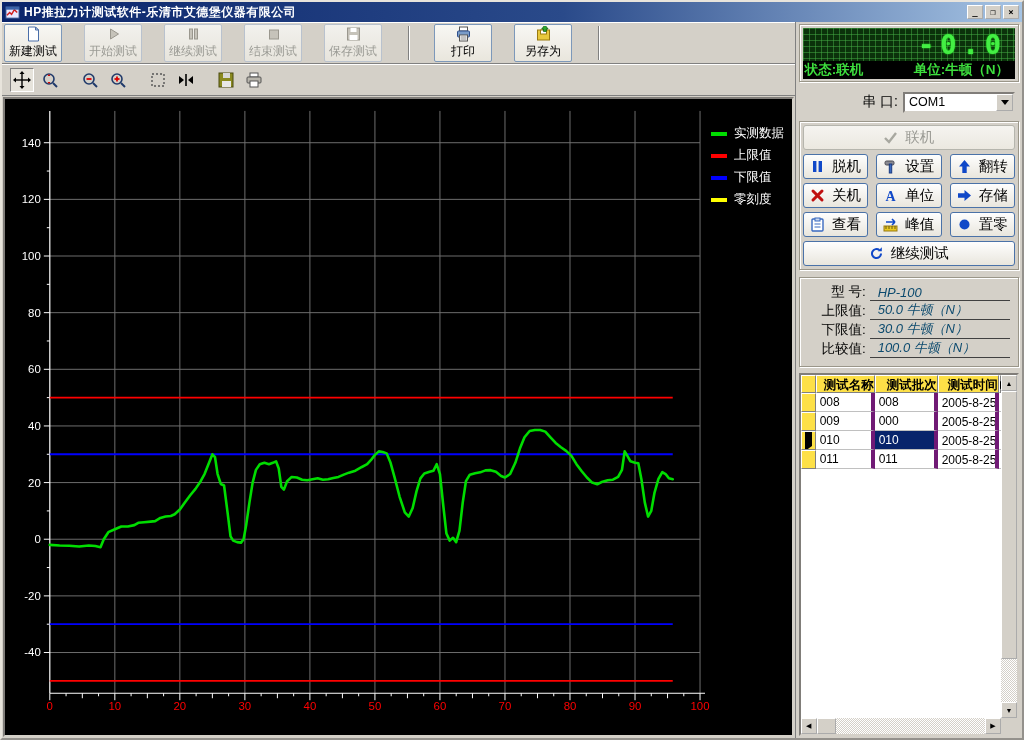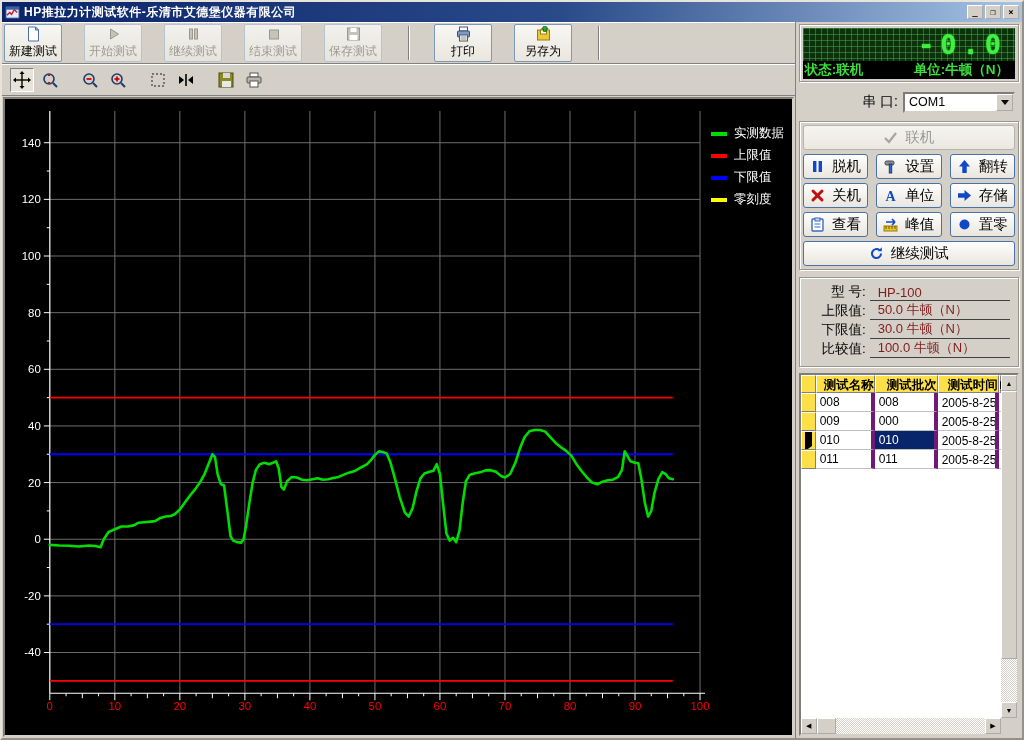--- a/index.html
+++ b/index.html
@@ -78,21 +78,21 @@
             background:linear-gradient(#fefefe,#e9e6dd); display:flex; align-items:center;
             justify-content:center; gap:7px; font-size:14.5px; color:#000; }
   .xp-btn svg { width:15px; height:15px; flex:0 0 15px; }
   .xp-btn.disabled { border-color:#b5b5ad; color:#9a9a94; background:linear-gradient(#f5f4f0,#ebe8e0); height:25px; }
   .ctrl-row { display:flex; gap:8px; }
   .ctrl-row .xp-btn { flex:1; }
 
   .params-group { margin-top:7px; padding:6px 8px 8px 4px; display:flex; flex-direction:column; gap:2px; }
   .param-row { display:flex; align-items:flex-end; height:17px; }
   .param-label { width:62px; text-align:right; font-size:13.5px; color:#000; margin-right:4px; }
-  .param-value { flex:1; border-bottom:1px solid #404040; font-size:13px; padding-left:8px; color:#7f1d1d; }
+  .param-value { flex:1; border-bottom:1px solid #404040; font-size:13px; padding-left:8px; color:#0c4a6e;font-style:italic; }
 
   .table-group { margin-top:6px; flex:1; border:2px inset #d4d0c8; background:#fff; position:relative; overflow:hidden; }
   .tbl { position:absolute; left:0; top:0; right:16px; bottom:16px; overflow:hidden; background:#fff; }
   .tbl-row { display:flex; height:19px; }
   .tbl-row.header { height:18px; }
   .cell { border-right:4px solid #701a75; border-bottom:1px solid #c0c0c0; overflow:hidden;
           white-space:nowrap; font-size:12px; padding:2px 3px 0 4px; background:#fff; color:#000; }
   .hcell, .selcell { background:#fde047; border:1px solid; border-color:#fff #808080 #808080 #fff;
           font-size:12.5px; text-align:right; padding-top:1px; overflow:hidden; white-space:nowrap;font-weight:bold; }
   .c0 { width:15px; flex:0 0 15px; padding:0; }

